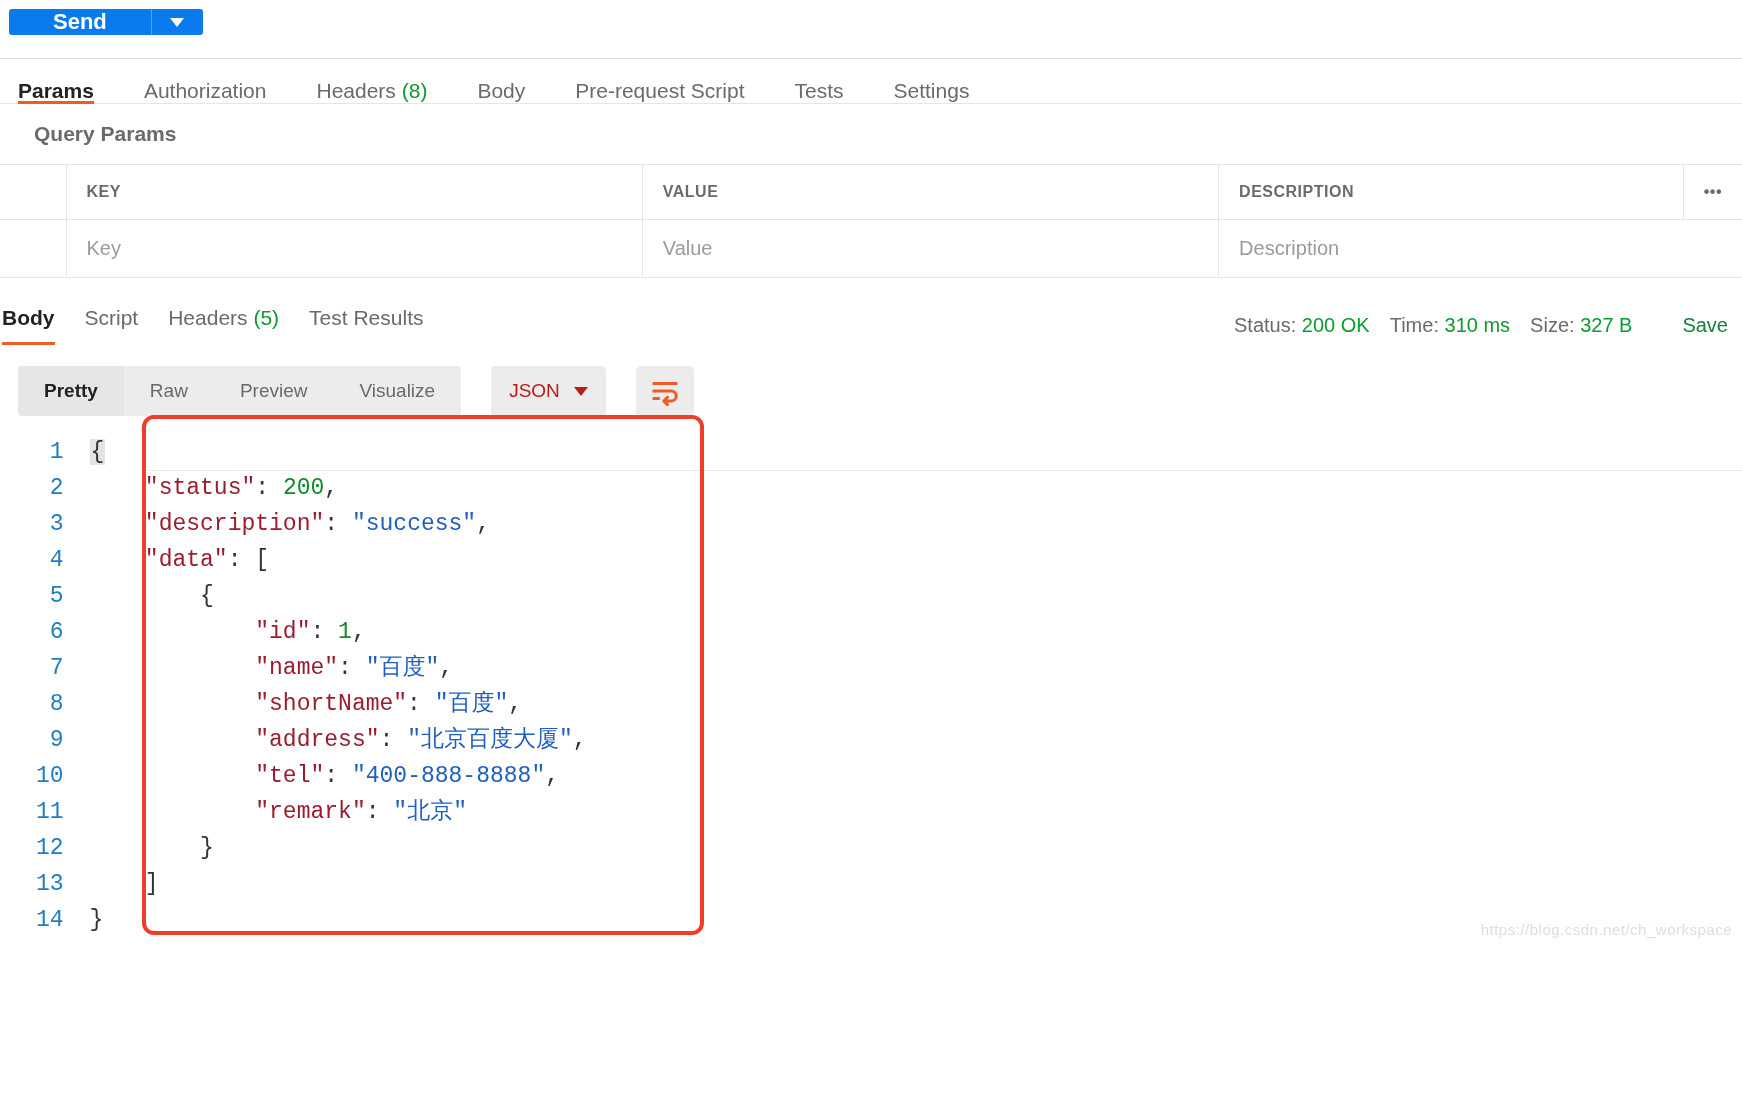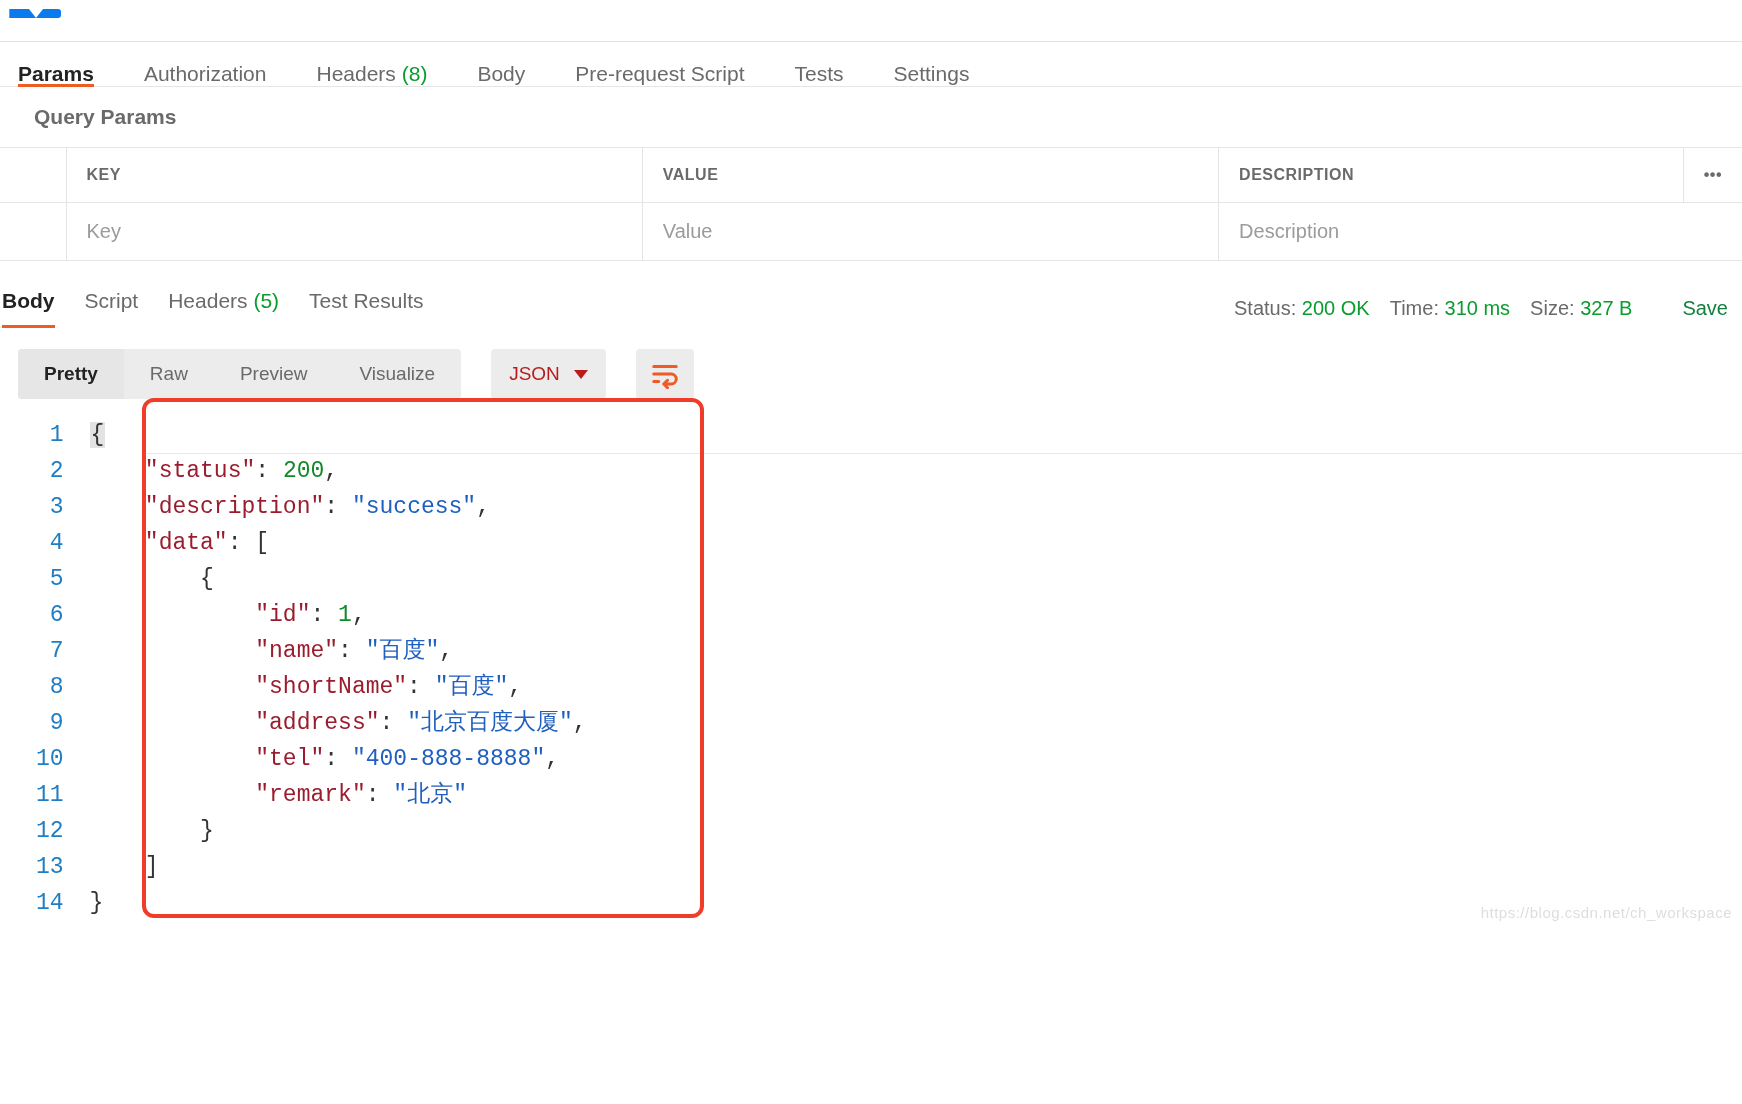--- a/index.html
+++ b/index.html
@@ -74,20 +74,21 @@
 .code-highlight { position: absolute; border: 4px solid #ef3d2a; border-radius: 12px; left: 142px; top: -15px; width: 562px; height: 520px; pointer-events: none; }
 .watermark { position: absolute; right: 10px; bottom: 0; font-size: 15px; color: rgba(120,120,120,.25); letter-spacing: .5px; }
 
 .rule-line { position: absolute; left: 147px; right: 0; top: 40px; height: 1px; background: #e8e8e8; }
 </style>
 </head>
 <body>
 
 <div class="request-bar">
   <div class="send-split">
+    <button class="send-btn">Send</button>
     <button class="send-more">
         <span class="chev"></span>
       </button>
   </div>
 </div>
 
 <div class="divider-top"></div>
 
 <div class="tabs-border">
   <div class="req-tabs">

